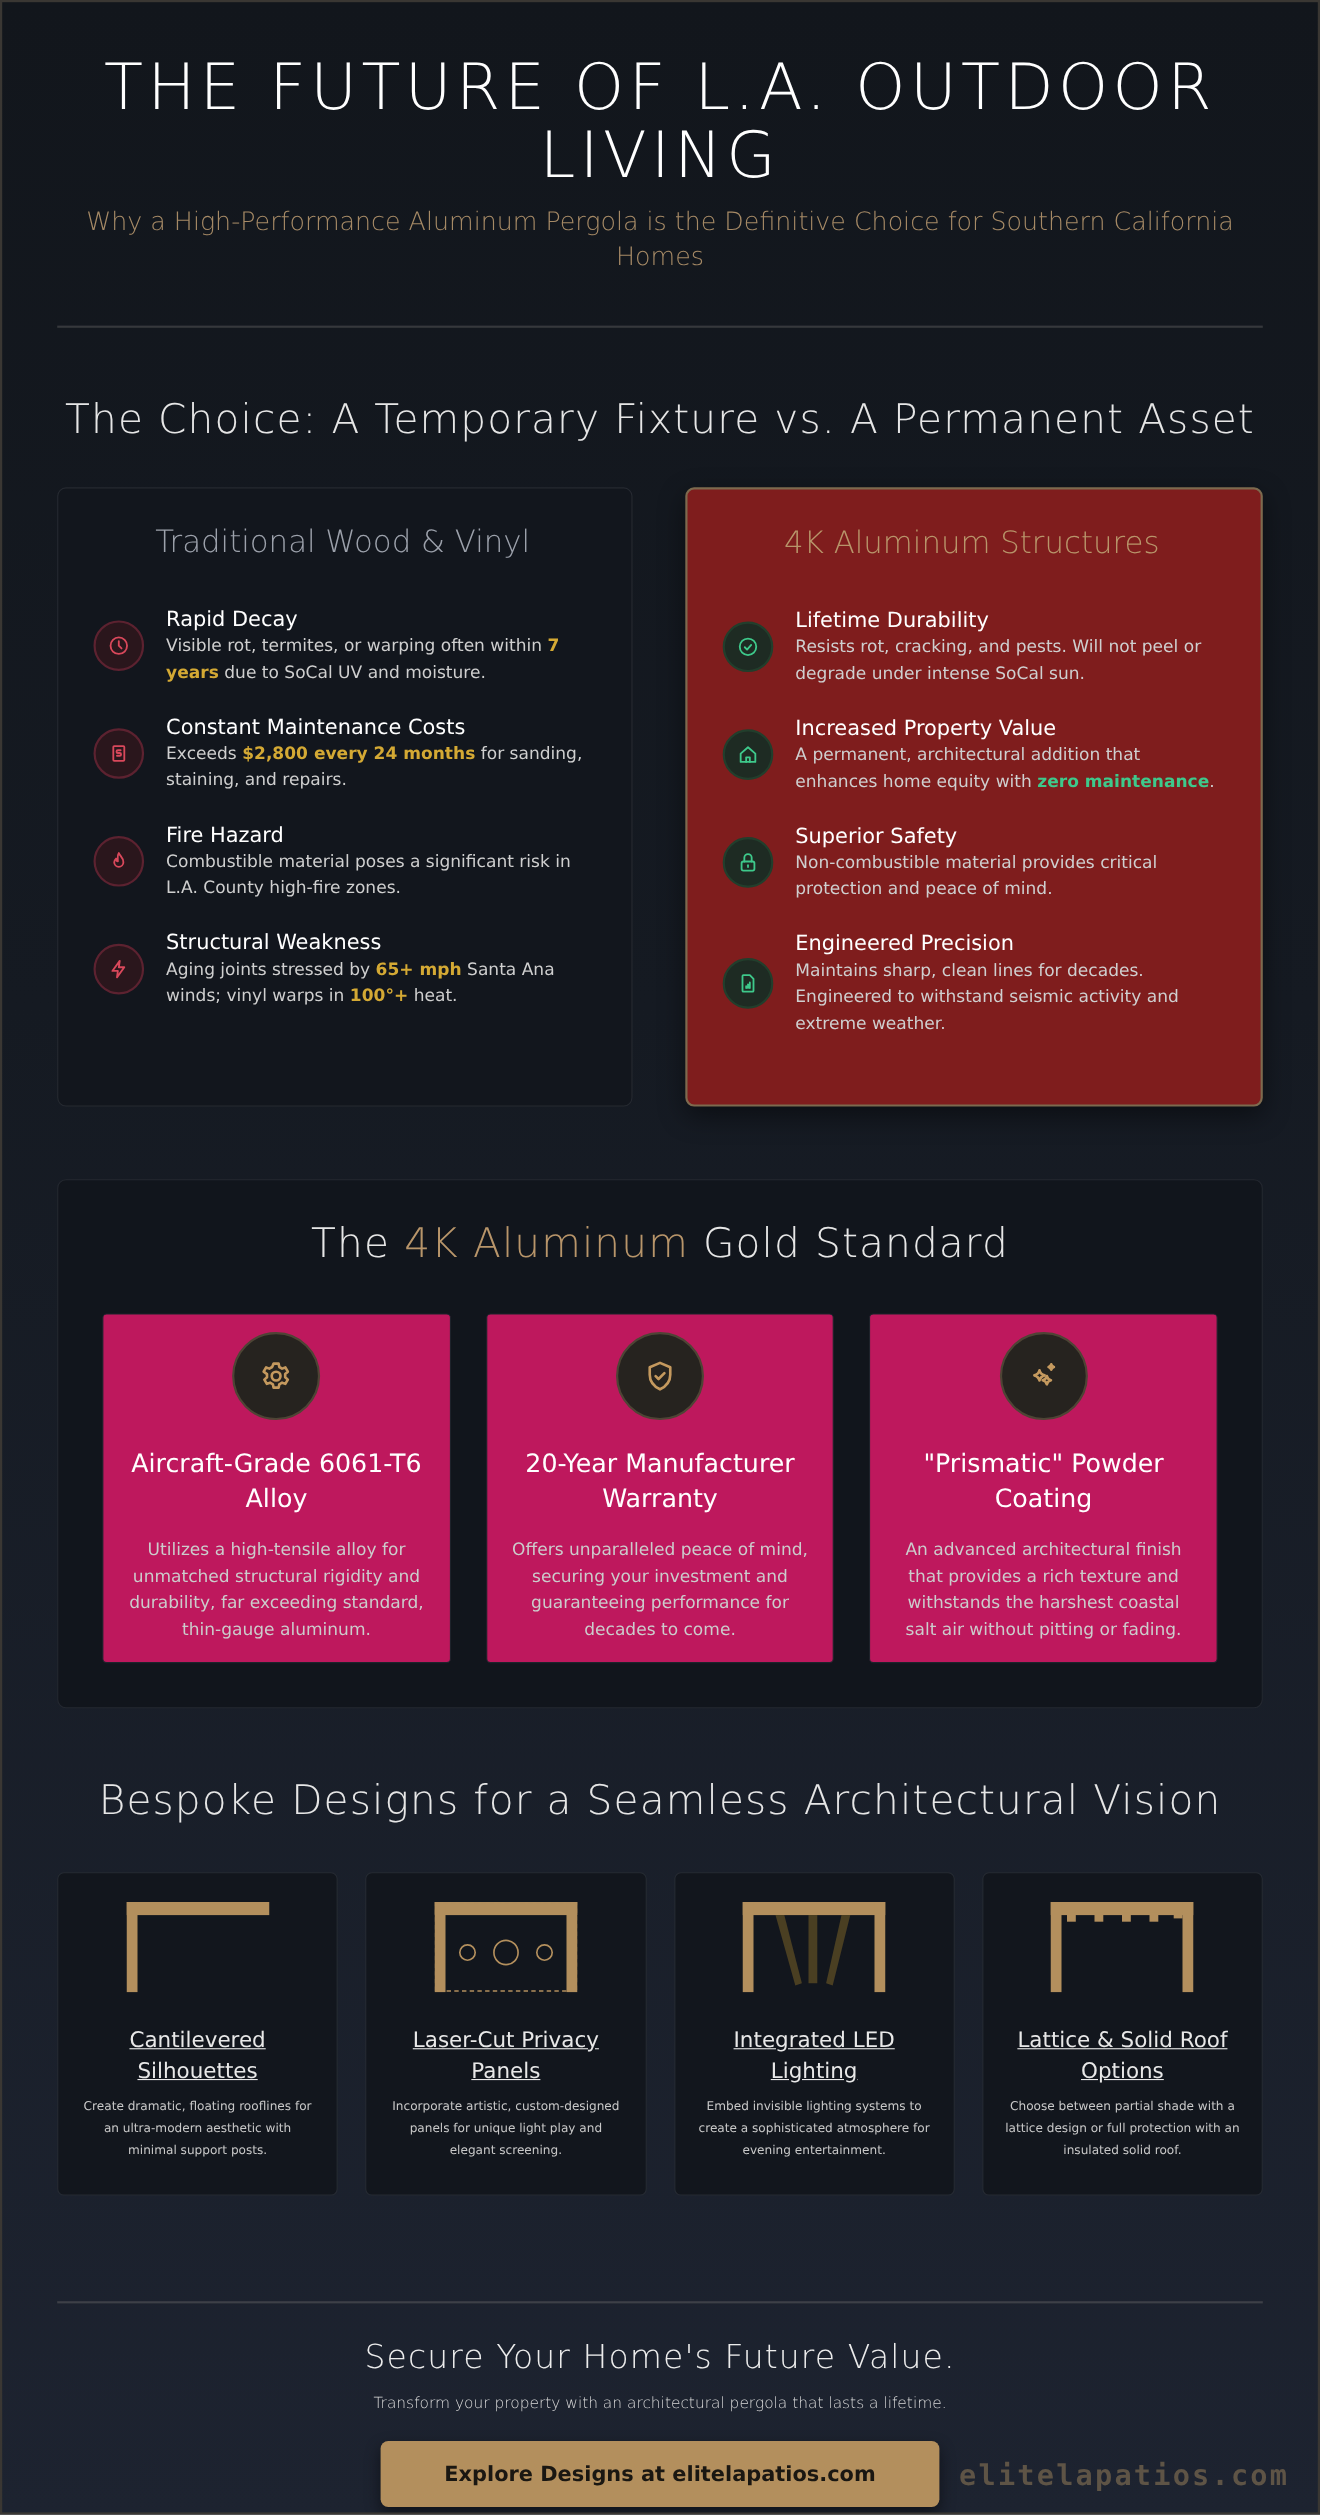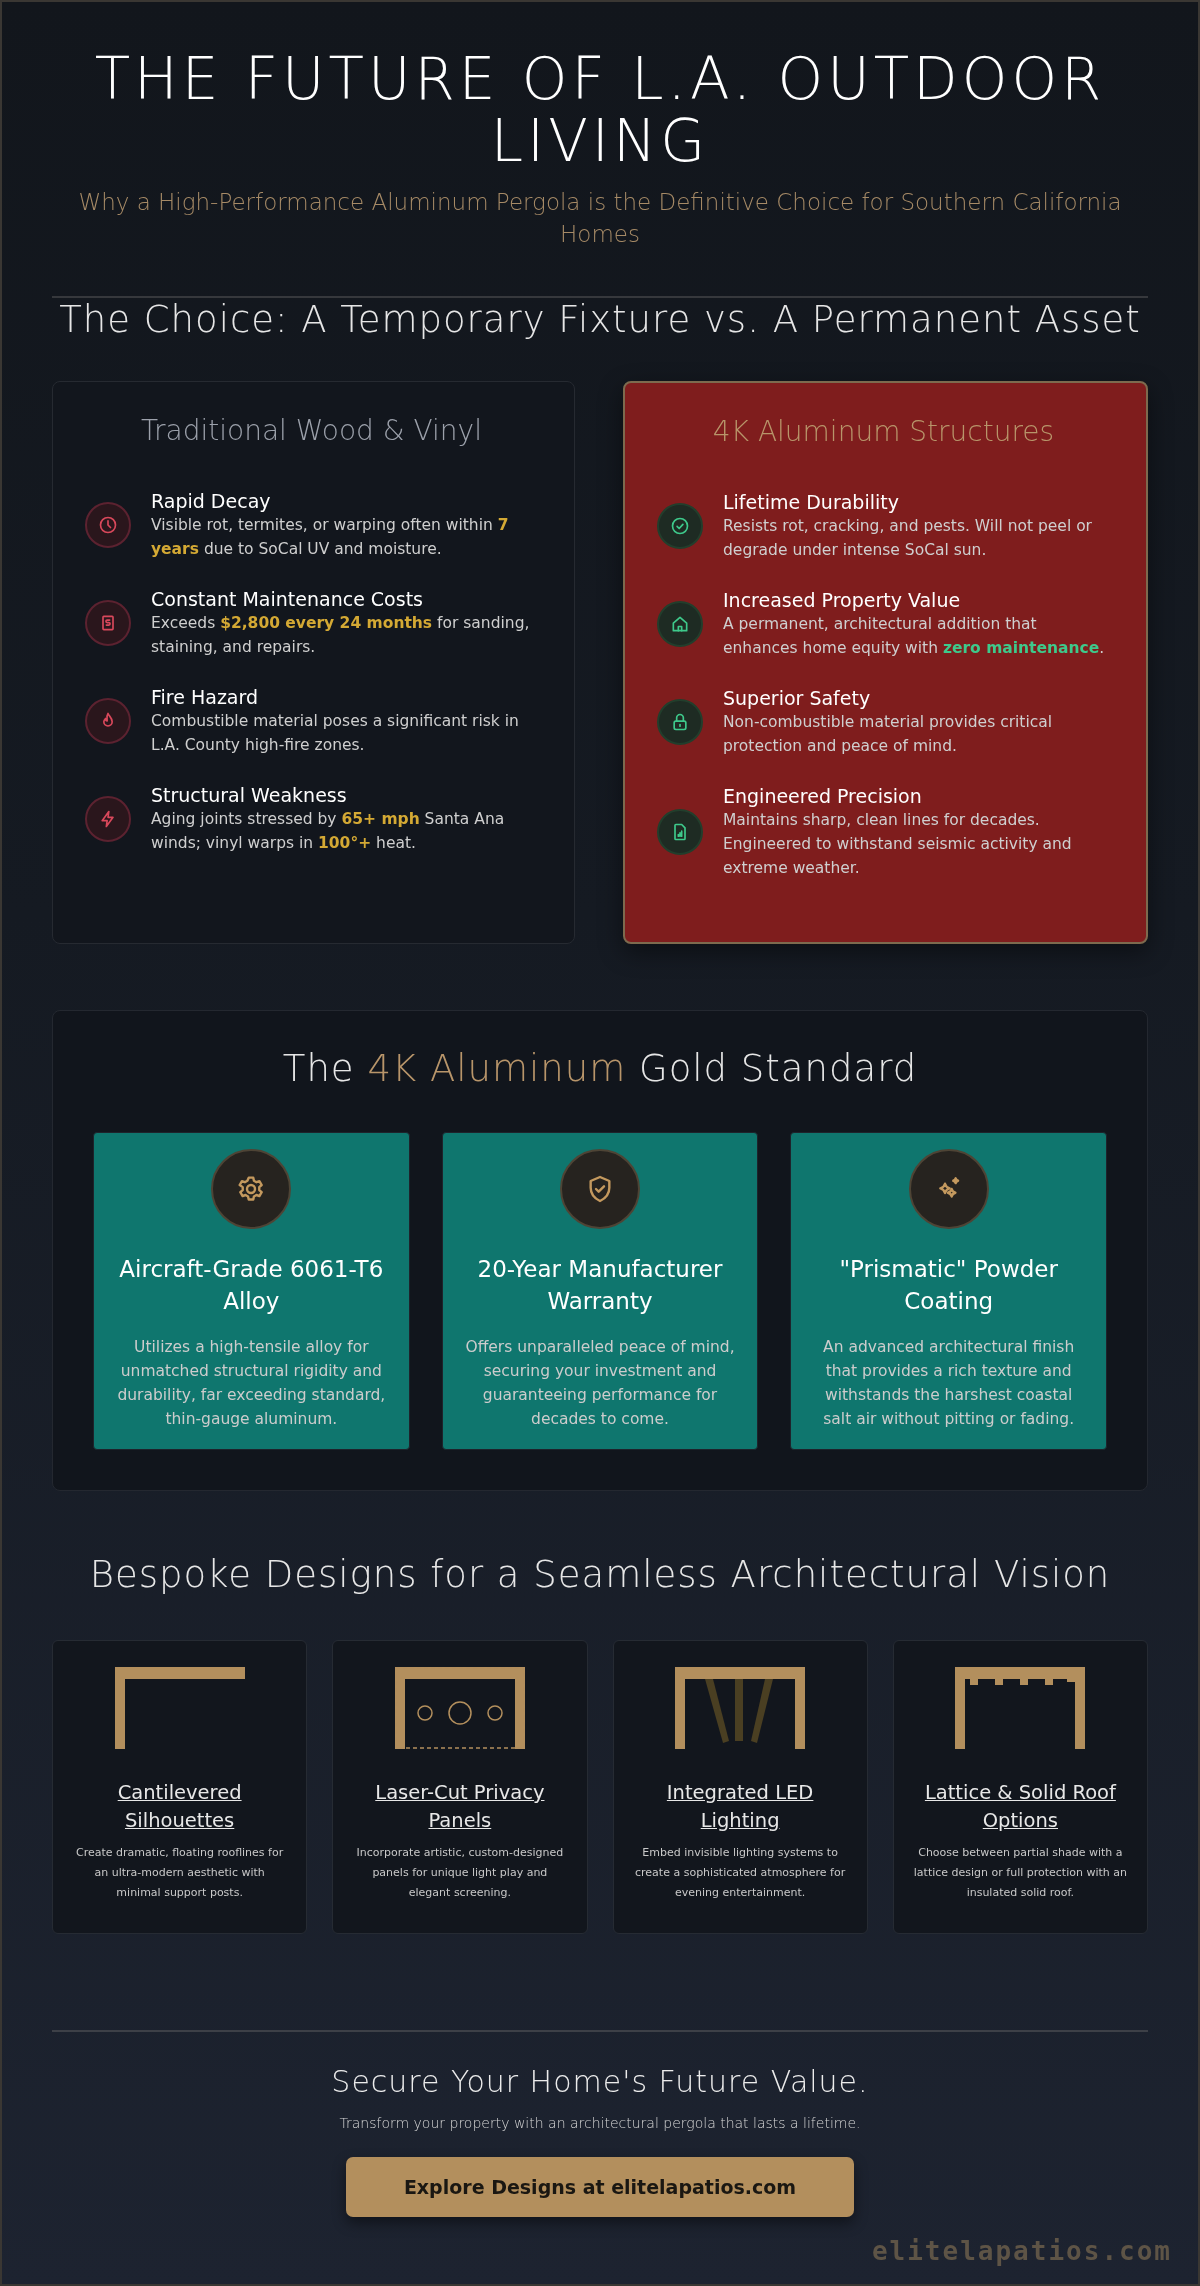--- a/index.html
+++ b/index.html
@@ -22,21 +22,21 @@
   }
   .hero-sub {
     margin-top: 14px; font-size: 23px; font-weight: 200; color: #a68a66;
     line-height: 32px; padding: 0 0;
   }
   .divider { height: 2px; background: #36383c; margin-top: 46px; }
 
   
   .section-title {
     text-align: center; font-size: 37px; font-weight: 200; color: #e6e6e6;
-    letter-spacing: 1px; 
+    letter-spacing: 1px; margin-top: 62px;
   }
 
   
   .compare { display: flex; gap: 48px; margin-top: 40px; }
   .card {
     flex: 1; border-radius: 8px; padding: 30px 36px 36px 32px; min-height: 544px;
   }
   .card.wood { background: #12161d; border: 1px solid #262a31; }
   .card.alu { background: #7f1d1d; border: 2px solid #7d6a4e; box-shadow: 0 8px 24px rgba(0,0,0,0.45); }
   .card-title { text-align: center; font-size: 28px; font-weight: 300; margin-bottom: 42px; margin-top: 2px; }
@@ -57,21 +57,21 @@
 
   
   .gold-panel {
     margin-top: 66px; background: #11151c; border: 1px solid #242830; border-radius: 8px;
     padding: 36px 40px 40px;
   }
   .gold-title { text-align: center; font-size: 37px; font-weight: 200; color: #e6e6e6; letter-spacing: 1px; }
   .gold-title .accent { color: #b8956a; font-weight: 300; }
   .feature-grid { display: flex; gap: 32px; margin-top: 42px; }
   .feature {
-    flex: 1; background: #0f766e; border: 1px solid #1e232b; border-radius: 4px;
+    flex: 1; background: #be185d; border: 1px solid #1e232b; border-radius: 4px;
     text-align: center; padding: 16px 18px 18px; min-height: 314px;
   }
   .feature-icon {
     width: 80px; height: 80px; border-radius: 50%; margin: 0 auto;
     background: #26231f; border: 2px solid #4e4435; display: flex; align-items: center; justify-content: center;
     color: #c4995e;
   }
   .feature-icon svg { width: 32px; height: 32px; }
   .feature-title { font-size: 23px; font-weight: 400; color: #ffffff; line-height: 32px; margin-top: 24px; }
   .feature-desc { font-size: 15.5px; color: #cccccc; line-height: 24px; margin-top: 18px; }

